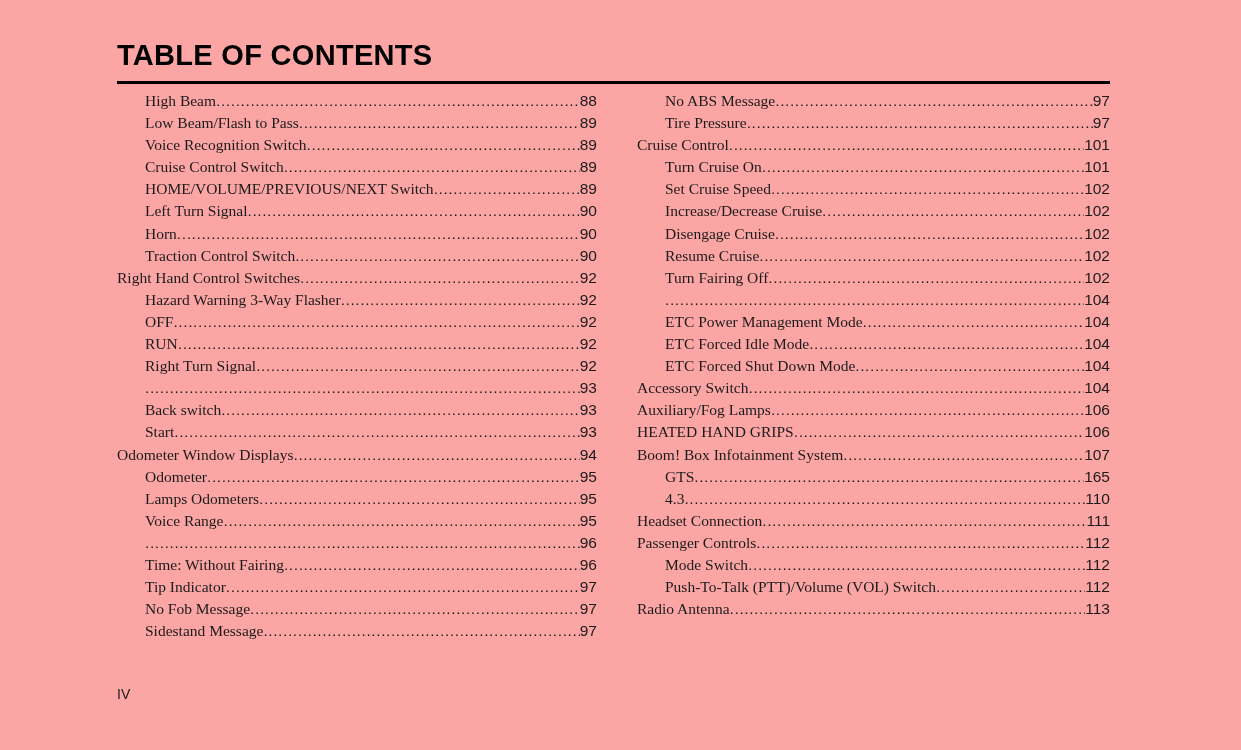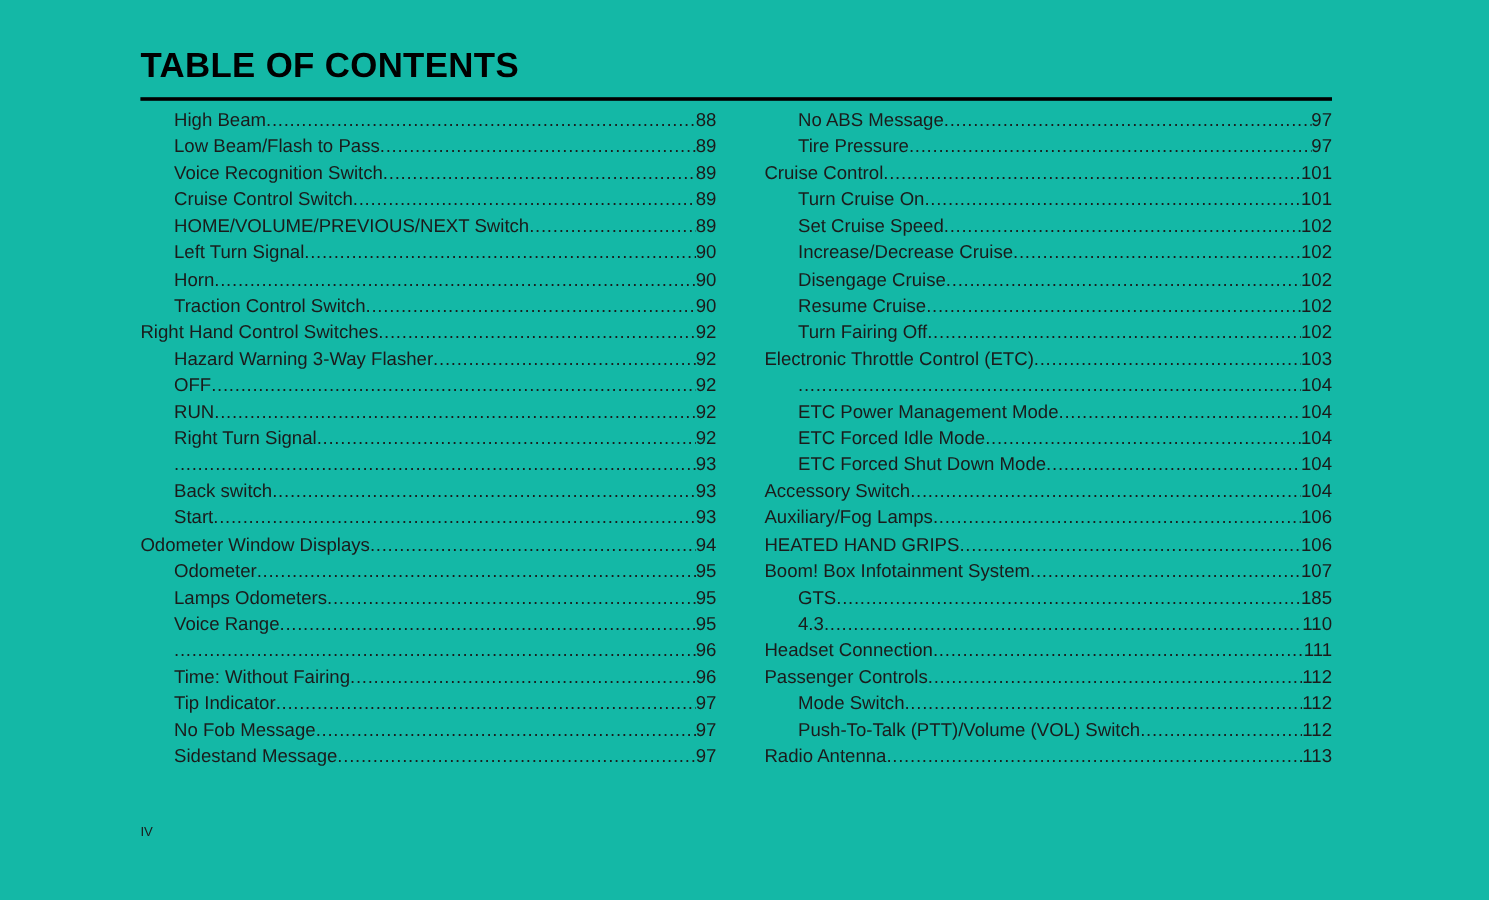--- a/index.html
+++ b/index.html
@@ -4,21 +4,21 @@
 <style>
   html, body {
     margin: 0;
     padding: 0;
     background: #ffffff;
   }
   .doc-page {
     position: relative;
     width: 1241px;
     height: 750px;
-    background: #14b8a6;
+    background: #fca5a5;
     font-family: "Liberation Sans", "DejaVu Sans", sans-serif;
     color: #1b1b1b;
     overflow: hidden;
   }
   .title {
     position: absolute;
     left: 117px;
     top: 40px;
     margin: 0;
     font-size: 29px;
@@ -57,39 +57,40 @@
     height: 22.1px;
     line-height: 22.1px;
     font-size: 15.5px;
     white-space: nowrap;
   }
   .row.indent {
     padding-left: 28px;
   }
   .label {
     flex: 0 0 auto;
+    font-family: Liberation Serif, serif;
   }
   .dots {
     flex: 1 1 auto;
     overflow: hidden;
     white-space: nowrap;
     min-width: 6px;
   }
   .dots::after {
     content: "................................................................................................................................................................................................................................................";
     letter-spacing: 0.6px;
   }
   .pg {
     flex: 0 0 auto;
   }
   .folio {
     position: absolute;
     left: 117px;
     top: 685px;
-    font-size: 11px;
+    font-size: 14px;
     line-height: 18px;
   }
 </style>
 </head>
 <body>
 
 <div class="doc-page">
   <h1 class="title">TABLE OF CONTENTS</h1>
   <div class="rule"></div>
   <div class="columns">
@@ -257,25 +258,20 @@
         <div class="row indent">
           <span class="label">Resume Cruise</span>
           <span class="dots"></span>
           <span class="pg">102</span>
         </div>
         <div class="row indent">
           <span class="label">Turn Fairing Off</span>
           <span class="dots"></span>
           <span class="pg">102</span>
         </div>
-        <div class="row">
-          <span class="label">Electronic Throttle Control (ETC)</span>
-          <span class="dots"></span>
-          <span class="pg">103</span>
-        </div>
         <div class="row indent">
           <span class="dots"></span>
           <span class="pg">104</span>
         </div>
         <div class="row indent">
           <span class="label">ETC Power Management Mode</span>
           <span class="dots"></span>
           <span class="pg">104</span>
         </div>
         <div class="row indent">
@@ -304,21 +300,21 @@
           <span class="pg">106</span>
         </div>
         <div class="row">
           <span class="label">Boom! Box Infotainment System</span>
           <span class="dots"></span>
           <span class="pg">107</span>
         </div>
         <div class="row indent">
           <span class="label">GTS</span>
           <span class="dots"></span>
-          <span class="pg">185</span>
+          <span class="pg">165</span>
         </div>
         <div class="row indent">
           <span class="label">4.3</span>
           <span class="dots"></span>
           <span class="pg">110</span>
         </div>
         <div class="row">
           <span class="label">Headset Connection</span>
           <span class="dots"></span>
           <span class="pg">111</span>

